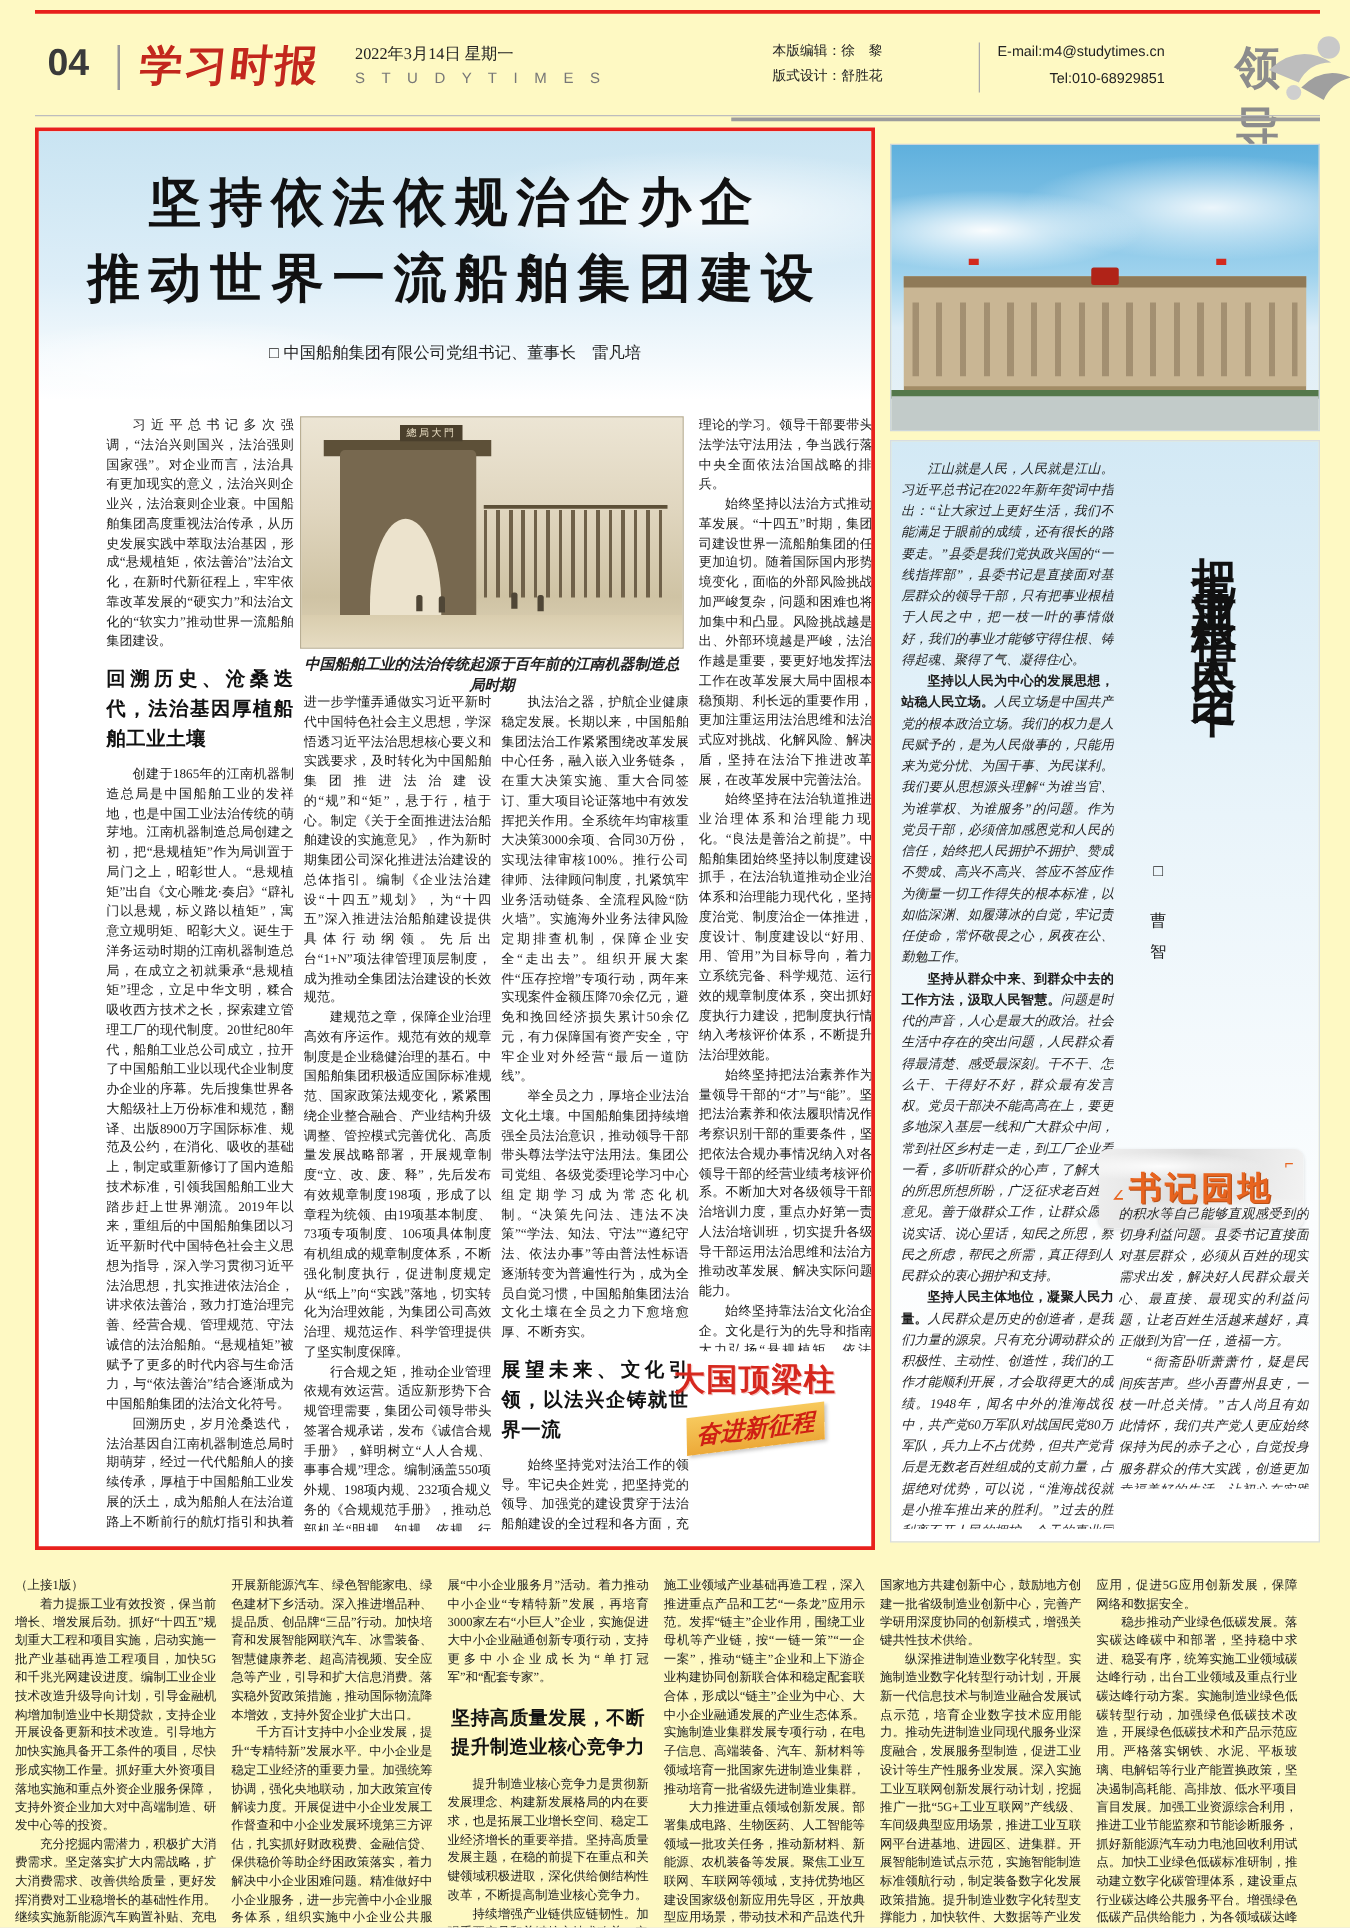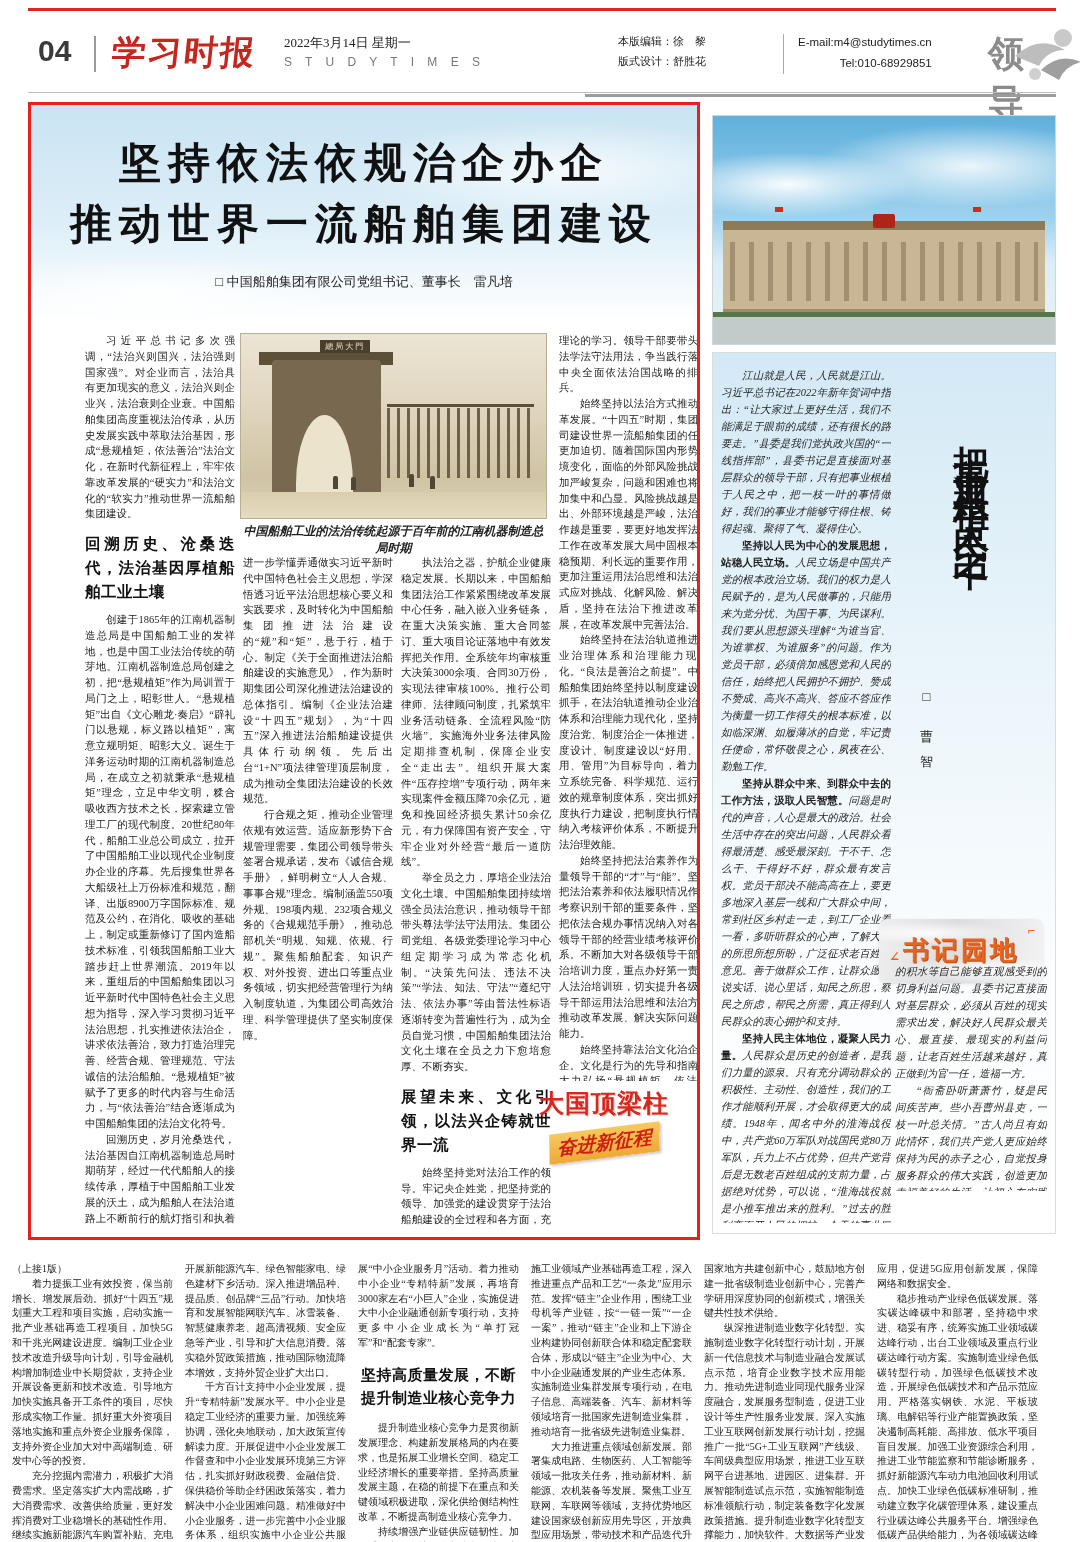--- a/index.html
+++ b/index.html
@@ -1,16 +1,16 @@
 <!DOCTYPE html>
 <html><head>
 <meta charset="utf-8">
 <style>
   html,body{margin:0;padding:0;background:#e9e7e2;}
-  .page{position:relative;width:1080px;height:1542px;margin:0 auto;background:#ffffff;
+  .page{position:relative;width:1080px;height:1542px;margin:0 auto;background:#fef9c3;
         font-family:"Liberation Serif","DejaVu Serif",serif;color:#1c1c1c;overflow:hidden;}
   .sans{font-family:"Liberation Sans","DejaVu Sans",sans-serif;}
 
   
   .top-rule{position:absolute;left:28px;right:24px;top:8px;height:3px;background:#e8211c;}
   .masthead{position:absolute;left:28px;right:24px;top:24px;height:64px;}
   .pagenum{position:absolute;left:10px;top:10px;font-size:30px;font-weight:700;color:#3a3a3a;
            font-family:"Liberation Sans","DejaVu Sans",sans-serif;}
   .mast-div{position:absolute;left:66px;top:12px;width:2px;height:36px;background:#999;}
   .brand{position:absolute;left:84px;top:6px;font-size:34px;font-weight:900;color:#c3271d;
@@ -188,20 +188,21 @@
       <div class="po-person" style="left:30%;bottom:16%"></div>
       <div class="po-person" style="left:36%;bottom:15%"></div>
       <div class="po-person" style="left:55%;bottom:17%"></div>
       <div class="po-person" style="left:62%;bottom:16%"></div>
       <div class="po-road"></div>
     </div>
     <div class="photo-caption">中国船舶工业的法治传统起源于百年前的江南机器制造总局时期</div>
 
     <div class="ncol col2">
         <p class="ni">进一步学懂弄通做实习近平新时代中国特色社会主义思想，学深悟透习近平法治思想核心要义和实践要求，及时转化为中国船舶集团推进法治建设的“规”和“矩”，悬于行，植于心。制定《关于全面推进法治船舶建设的实施意见》，作为新时期集团公司深化推进法治建设的总体指引。编制《企业法治建设“十四五”规划》，为“十四五”深入推进法治船舶建设提供具体行动纲领。先后出台“1+N”项法律管理顶层制度，成为推动全集团法治建设的长效规范。</p>
+        <p>建规范之章，保障企业治理高效有序运作。规范有效的规章制度是企业稳健治理的基石。中国船舶集团积极适应国际标准规范、国家政策法规变化，紧紧围绕企业整合融合、产业结构升级调整、管控模式完善优化、高质量发展战略部署，开展规章制度“立、改、废、释”，先后发布有效规章制度198项，形成了以章程为统领、由19项基本制度、73项专项制度、106项具体制度有机组成的规章制度体系，不断强化制度执行，促进制度规定从“纸上”向“实践”落地，切实转化为治理效能，为集团公司高效治理、规范运作、科学管理提供了坚实制度保障。</p>
         <p>行合规之矩，推动企业管理依规有效运营。适应新形势下合规管理需要，集团公司领导带头签署合规承诺，发布《诚信合规手册》，鲜明树立“人人合规、事事合规”理念。编制涵盖550项外规、198项内规、232项合规义务的《合规规范手册》，推动总部机关“明规、知规、依规、行规”。聚焦船舶配套、知识产权、对外投资、进出口等重点业务领域，切实把经营管理行为纳入制度轨道，为集团公司高效治理、科学管理提供了坚实制度保障。</p>
       </div>
     <div class="ncol col3">
         <p>执法治之器，护航企业健康稳定发展。长期以来，中国船舶集团法治工作紧紧围绕改革发展中心任务，融入嵌入业务链条，在重大决策实施、重大合同签订、重大项目论证落地中有效发挥把关作用。全系统年均审核重大决策3000余项、合同30万份，实现法律审核100%。推行公司律师、法律顾问制度，扎紧筑牢业务活动链条、全流程风险“防火墙”。实施海外业务法律风险定期排查机制，保障企业安全“走出去”。组织开展大案件“压存控增”专项行动，两年来实现案件金额压降70余亿元，避免和挽回经济损失累计50余亿元，有力保障国有资产安全，守牢企业对外经营“最后一道防线”。</p>
         <p>举全员之力，厚培企业法治文化土壤。中国船舶集团持续增强全员法治意识，推动领导干部带头尊法学法守法用法。集团公司党组、各级党委理论学习中心组定期学习成为常态化机制。“决策先问法、违法不决策”“学法、知法、守法”“遵纪守法、依法办事”等由普法性标语逐渐转变为普遍性行为，成为全员自觉习惯，中国船舶集团法治文化土壤在全员之力下愈培愈厚、不断夯实。</p>
         <h3 class="col-subhead">展望未来、文化引领，以法兴企铸就世界一流</h3>
         <p>始终坚持党对法治工作的领导。牢记央企姓党，把坚持党的领导、加强党的建设贯穿于法治船舶建设的全过程和各方面，充分保障党组（党委）把方向、管大局、促落实的领导作用。通过党组（党委）会第一议题、理论学习中心组学习等方式，突出加强法治</p>
       </div>
     <div class="ncol col4">
         <p class="ni">理论的学习。领导干部要带头尊法学法守法用法，争当践行落实中央全面依法治国战略的排头兵。</p>

